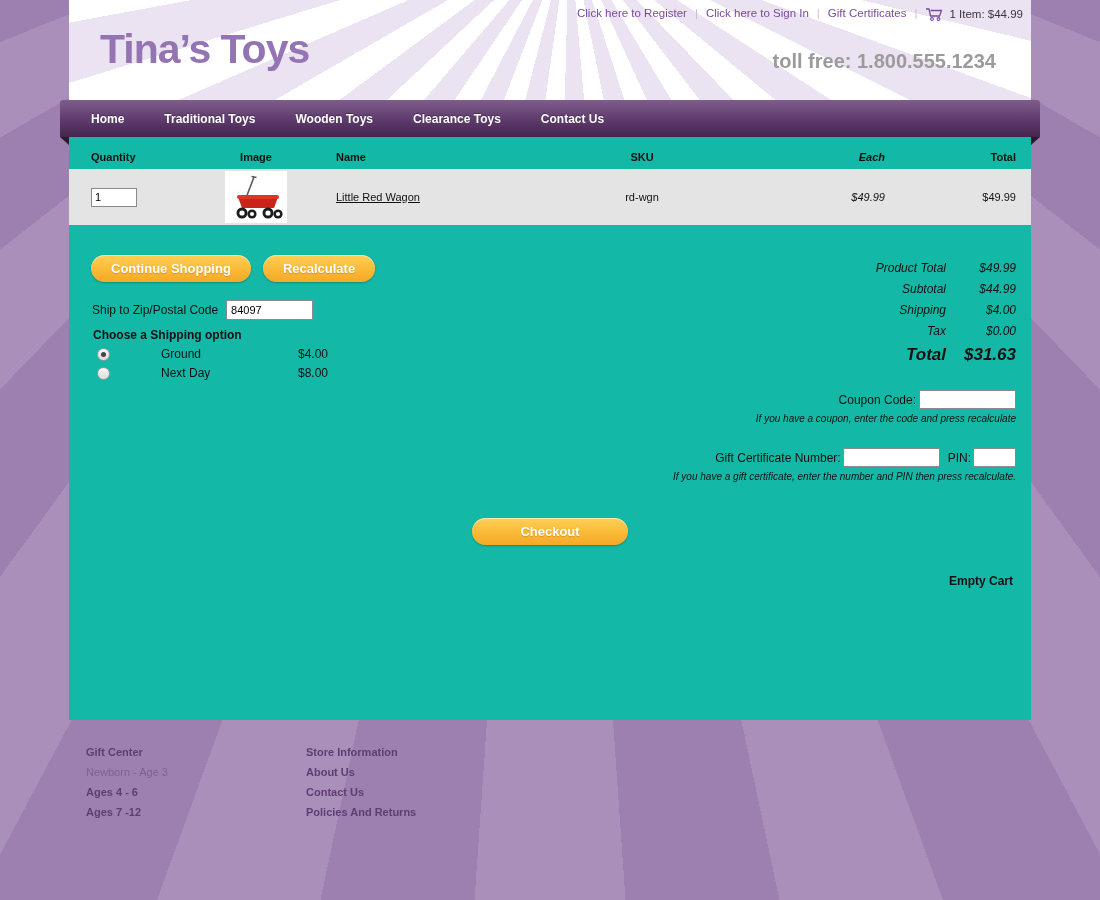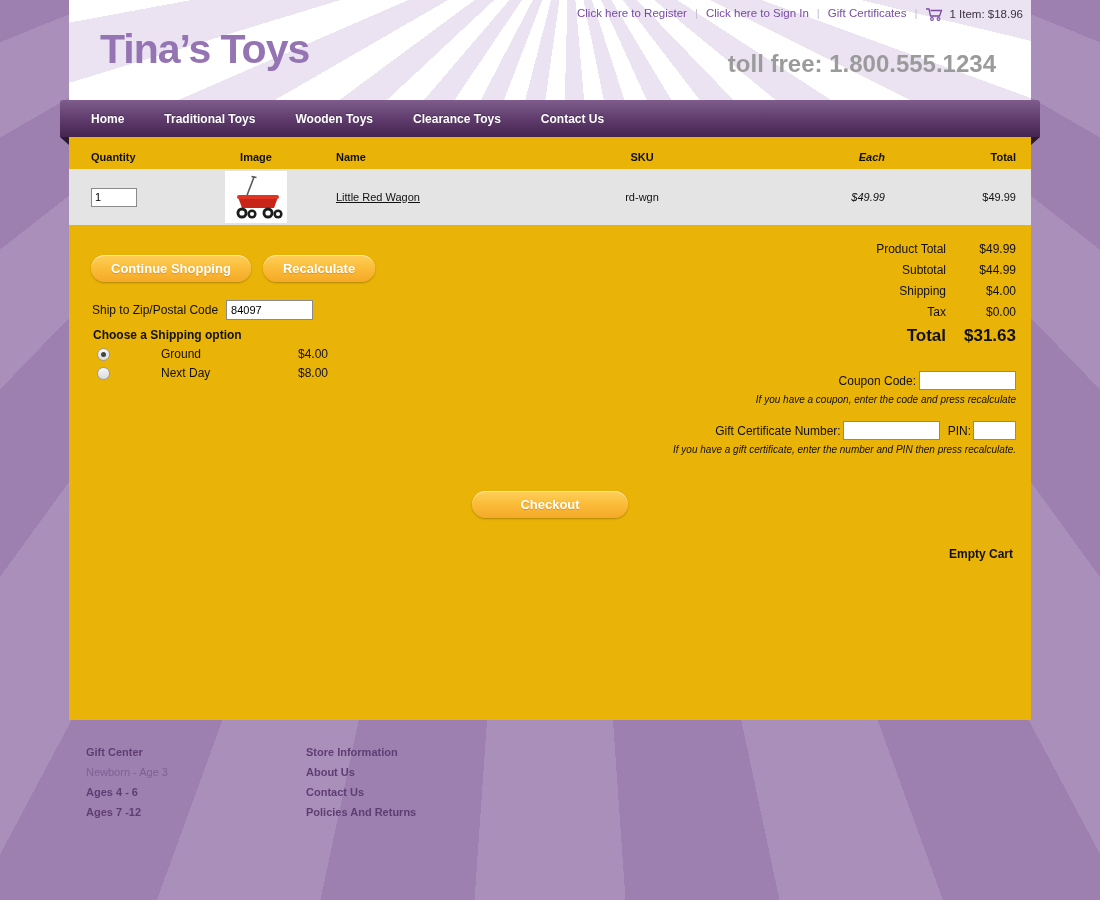--- a/index.html
+++ b/index.html
@@ -29,40 +29,40 @@
   .top-links .sep { color: #c9bcd6; }
   .cart-summary { color: #3c3244; display: flex; align-items: center; gap: 5px; }
   .cart-icon svg { display: block; }
   .logo {
     position: absolute; left: 31px; top: 26px;
     font-size: 41px; font-weight: bold; letter-spacing: -1px;
     color: #9574b4; cursor: pointer; text-decoration: none;
   }
   .tollfree {
     position: absolute; right: 35px; top: 50px;
-    font-size: 24px; font-weight: bold; color: #9b9b9b;
+    font-size: 20px; font-weight: bold; color: #9b9b9b;
   }
 
   
   .nav {
     position: relative; z-index: 2; margin: 0 -9px; height: 37px;
     background: linear-gradient(180deg, #7e5c8b 0%, #5d3a6b 55%, #45254f 100%);
     border-radius: 3px 3px 0 0;
     display: flex; align-items: center; padding-left: 31px; gap: 40px;
   }
   .nav:before, .nav:after { content: ""; position: absolute; bottom: -8px; width: 0; height: 0; }
   .nav:before { left: 0;  border-top: 8px solid #2a1b2e; border-left: 9px solid transparent; }
   .nav:after  { right: 0; border-top: 8px solid #2a1b2e; border-right: 9px solid transparent; }
   .nav-item {
     color: #fff; font-size: 12px; font-weight: bold; cursor: pointer;
     text-shadow: 0 -1px 1px rgba(0,0,0,0.3);
   }
 
   
-  .main { background: #eab308; min-height: 583px; padding-bottom: 36px; position: relative; }
+  .main { background: #14b8a6; min-height: 583px; padding-bottom: 36px; position: relative; }
 
   .cart-grid {
     display: grid;
     grid-template-columns: 110px 110px 250px 162px 162px 1fr;
     padding: 0 15px 0 22px; align-items: center;
   }
   .cart-head { padding-top: 14px; padding-bottom: 6px; font-size: 11px; font-weight: bold; color: #111; }
   .cart-head > div:nth-child(2), .cart-row > div:nth-child(2) { text-align: center; }
   .cart-head > div:nth-child(3), .cart-row > div:nth-child(3) { padding-left: 25px; }
   .cart-head > div:nth-child(4), .cart-row > div:nth-child(4) { text-align: center; }
@@ -100,32 +100,32 @@
   .radio {
     width: 13px; height: 13px; border-radius: 50%; border: 1px solid #9a9a9a;
     background: linear-gradient(180deg, #f6f6f6, #dcdcdc); margin-right: 7px;
     display: inline-flex; align-items: center; justify-content: center; cursor: pointer; flex: none;
   }
   .radio .dot { width: 5px; height: 5px; border-radius: 50%; background: #444; display: none; }
   .radio.selected .dot { display: block; }
   .ship-opt .opt-label { width: 85px; }
   .ship-opt .opt-price { margin-left: 8px; }
 
-  .totals { margin-top: 17px; }
+  .totals { margin-top: 36px; font-style: italic; }
   .totals-row { display: flex; justify-content: flex-end; align-items: baseline; font-size: 12px; color: #111; margin-bottom: 7px; }
   .totals-row .t-label { text-align: right; }
   .totals-row .t-value { width: 70px; text-align: right; }
   .totals-row.grand { font-size: 17px; font-weight: bold; margin-top: 3px; }
 
   .coupon-row, .gift-row { display: flex; justify-content: flex-end; align-items: center; font-size: 12px; color: #111; }
   .coupon-row { margin-top: 25px; }
   .text-input { height: 19px; border: 1px solid #8a8a8a; font-size: 11px; padding: 1px 4px; font-family: "Liberation Sans", sans-serif; }
   .coupon-input { width: 97px; margin-left: 3px; }
   .help { text-align: right; font-size: 10px; font-style: italic; color: #111; margin-top: 4px; }
-  .gift-row { margin-top: 16px; }
+  .gift-row { margin-top: 24px; }
   .gift-input { width: 97px; margin-left: 2px; }
   .pin-label { margin-left: 8px; }
   .pin-input { width: 43px; margin-left: 2px; }
 
   .checkout-row { text-align: center; margin-top: 36px; }
   .checkout-btn { padding: 6px 48px; }
   .empty-cart-row { text-align: right; padding-right: 18px; margin-top: 26px; }
   .empty-cart { font-size: 12px; font-weight: bold; color: #111; cursor: pointer; text-decoration: none; }
 
   
@@ -148,21 +148,21 @@
       <a>Gift Certificates</a>
       <span class="sep">|</span>
       <span class="cart-summary">
         <span class="cart-icon">
           <svg width="19" height="14" viewBox="0 0 19 14">
             <path d="M1 2 h3 l1.5 7 h9 l2-5.5 h-11" fill="none" stroke="#7a4aa3" stroke-width="1.3"></path>
             <circle cx="7" cy="12" r="1.4" fill="none" stroke="#7a4aa3" stroke-width="1.1"></circle>
             <circle cx="13.5" cy="12" r="1.4" fill="none" stroke="#7a4aa3" stroke-width="1.1"></circle>
           </svg>
         </span>
-        <span>1 Item: $18.96</span>
+        <span>1 Item: $44.99</span>
       </span>
     </div>
     <a class="logo">Tina’s Toys</a>
     <div class="tollfree">toll free: 1.800.555.1234</div>
   </div>
 
   <div class="nav">
     <span class="nav-item">Home</span>
     <span class="nav-item">Traditional Toys</span>
     <span class="nav-item">Wooden Toys</span>

